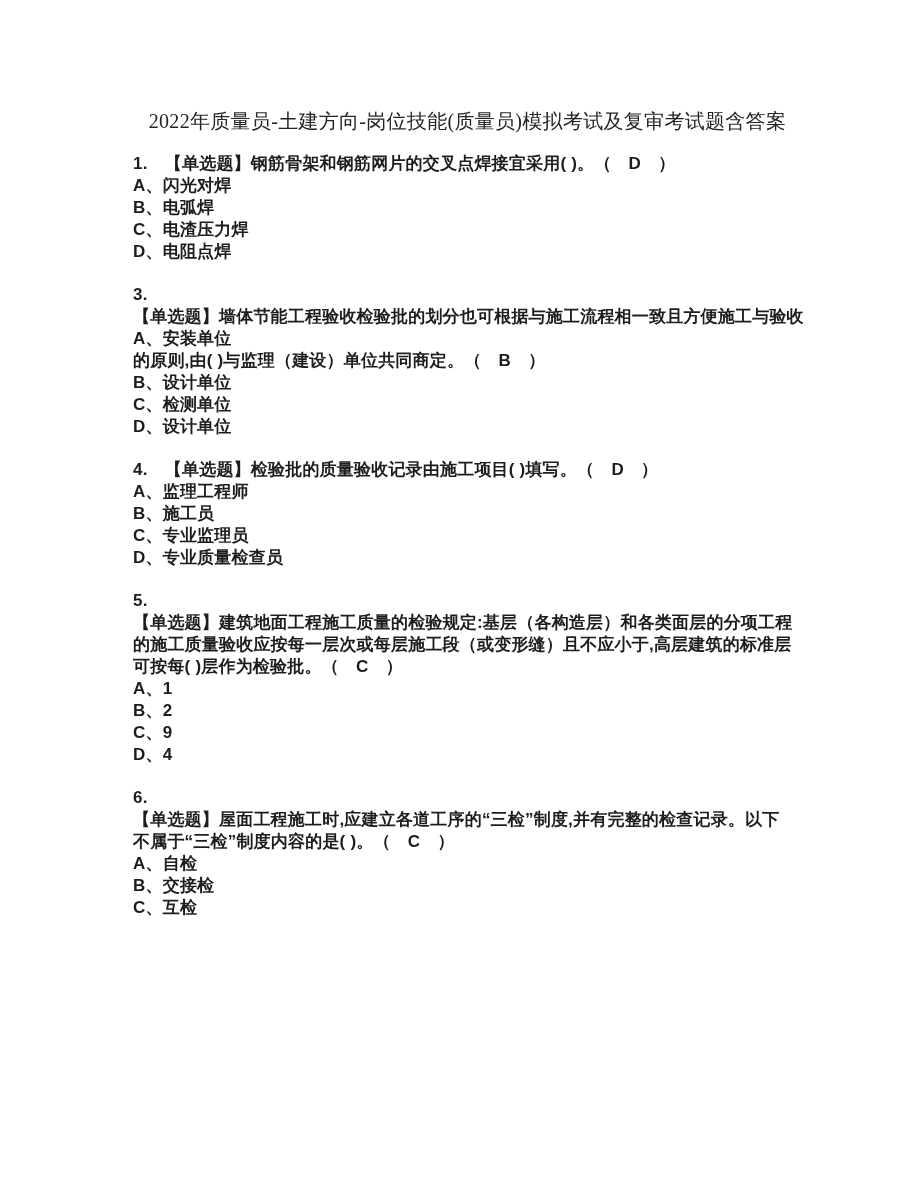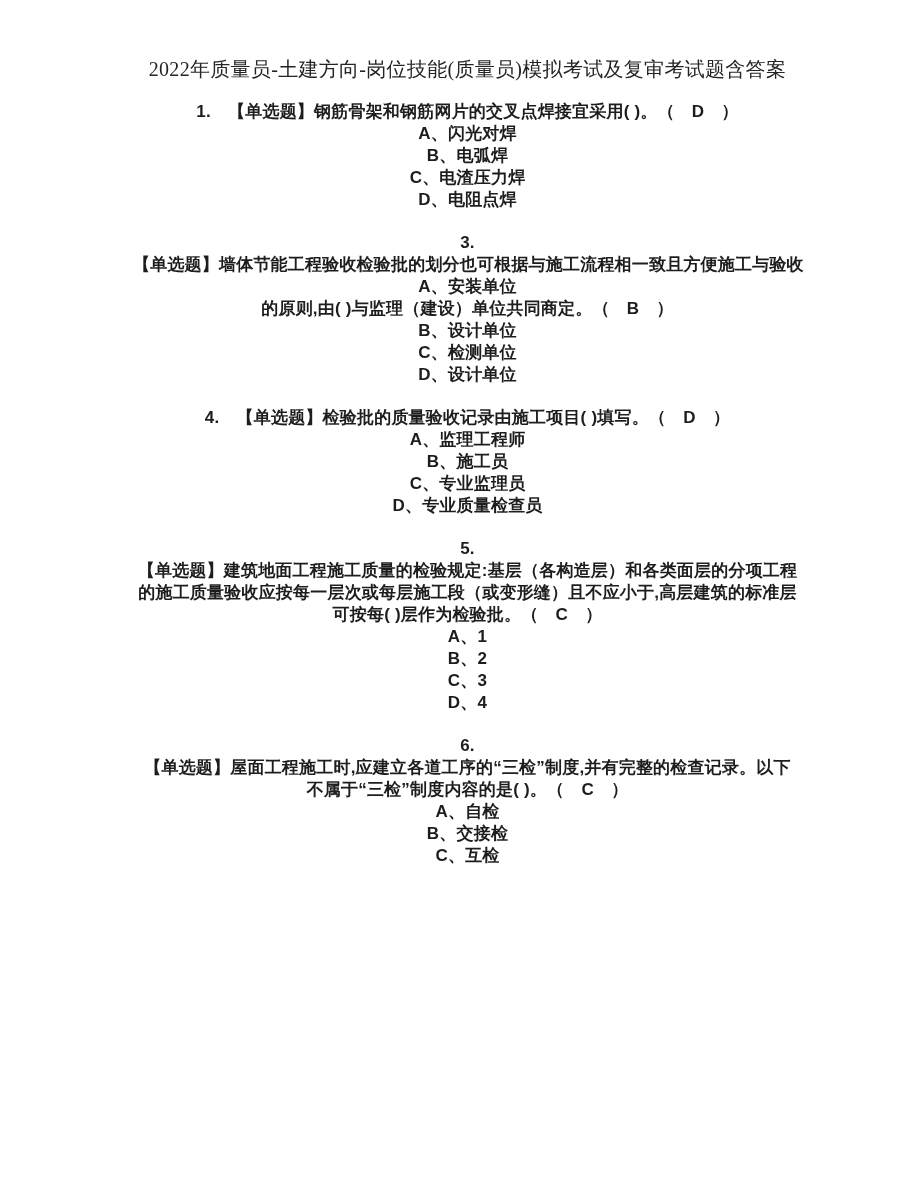--- a/index.html
+++ b/index.html
@@ -6,21 +6,21 @@
     margin: 0;
     padding: 0;
     background: #ffffff;
   }
   .page {
     position: relative;
     width: 920px;
     height: 1191px;
     background: #ffffff;
     box-sizing: border-box;
-    padding: 58px 118px 0 133px;
+    padding: 110px 118px 0 133px;
     overflow: hidden;
   }
   .doc-title {
     font-family: "Liberation Serif", "DejaVu Serif", serif;
     font-size: 20px;
     font-weight: 400;
     color: #242424;
     text-align: center;
     line-height: 23px;
     margin: 0 0 20px 0;
@@ -31,21 +31,20 @@
     margin: 0 0 21px 0;
   }
   .line {
     font-family: "Liberation Sans", "DejaVu Sans", sans-serif;
     font-size: 17px;
     line-height: 22px;
     font-weight: 600;
     color: #1d1d1d;
     white-space: pre;
     letter-spacing: 0.2px;
-    text-align: center;
   }
 </style>
 </head>
 <body>
 
 <div class="page">
   <h1 class="doc-title">2022年质量员-土建方向-岗位技能(质量员)模拟考试及复审考试题含答案</h1>
   <div id="questions">
       <div class="question">
         <div class="line">1.　【单选题】钢筋骨架和钢筋网片的交叉点焊接宜采用( )。（　D　）</div>
@@ -70,21 +69,21 @@
         <div class="line option">C、专业监理员</div>
         <div class="line option">D、专业质量检查员</div>
       </div>
       <div class="question">
         <div class="line">5.</div>
         <div class="line">【单选题】建筑地面工程施工质量的检验规定:基层（各构造层）和各类面层的分项工程</div>
         <div class="line">的施工质量验收应按每一层次或每层施工段（或变形缝）且不应小于,高层建筑的标准层</div>
         <div class="line">可按每( )层作为检验批。（　C　）</div>
         <div class="line option">A、1</div>
         <div class="line option">B、2</div>
-        <div class="line option">C、3</div>
+        <div class="line option">C、9</div>
         <div class="line option">D、4</div>
       </div>
       <div class="question">
         <div class="line">6.</div>
         <div class="line">【单选题】屋面工程施工时,应建立各道工序的“三检”制度,并有完整的检查记录。以下</div>
         <div class="line">不属于“三检”制度内容的是( )。（　C　）</div>
         <div class="line option">A、自检</div>
         <div class="line option">B、交接检</div>
         <div class="line option">C、互检</div>
       </div>

